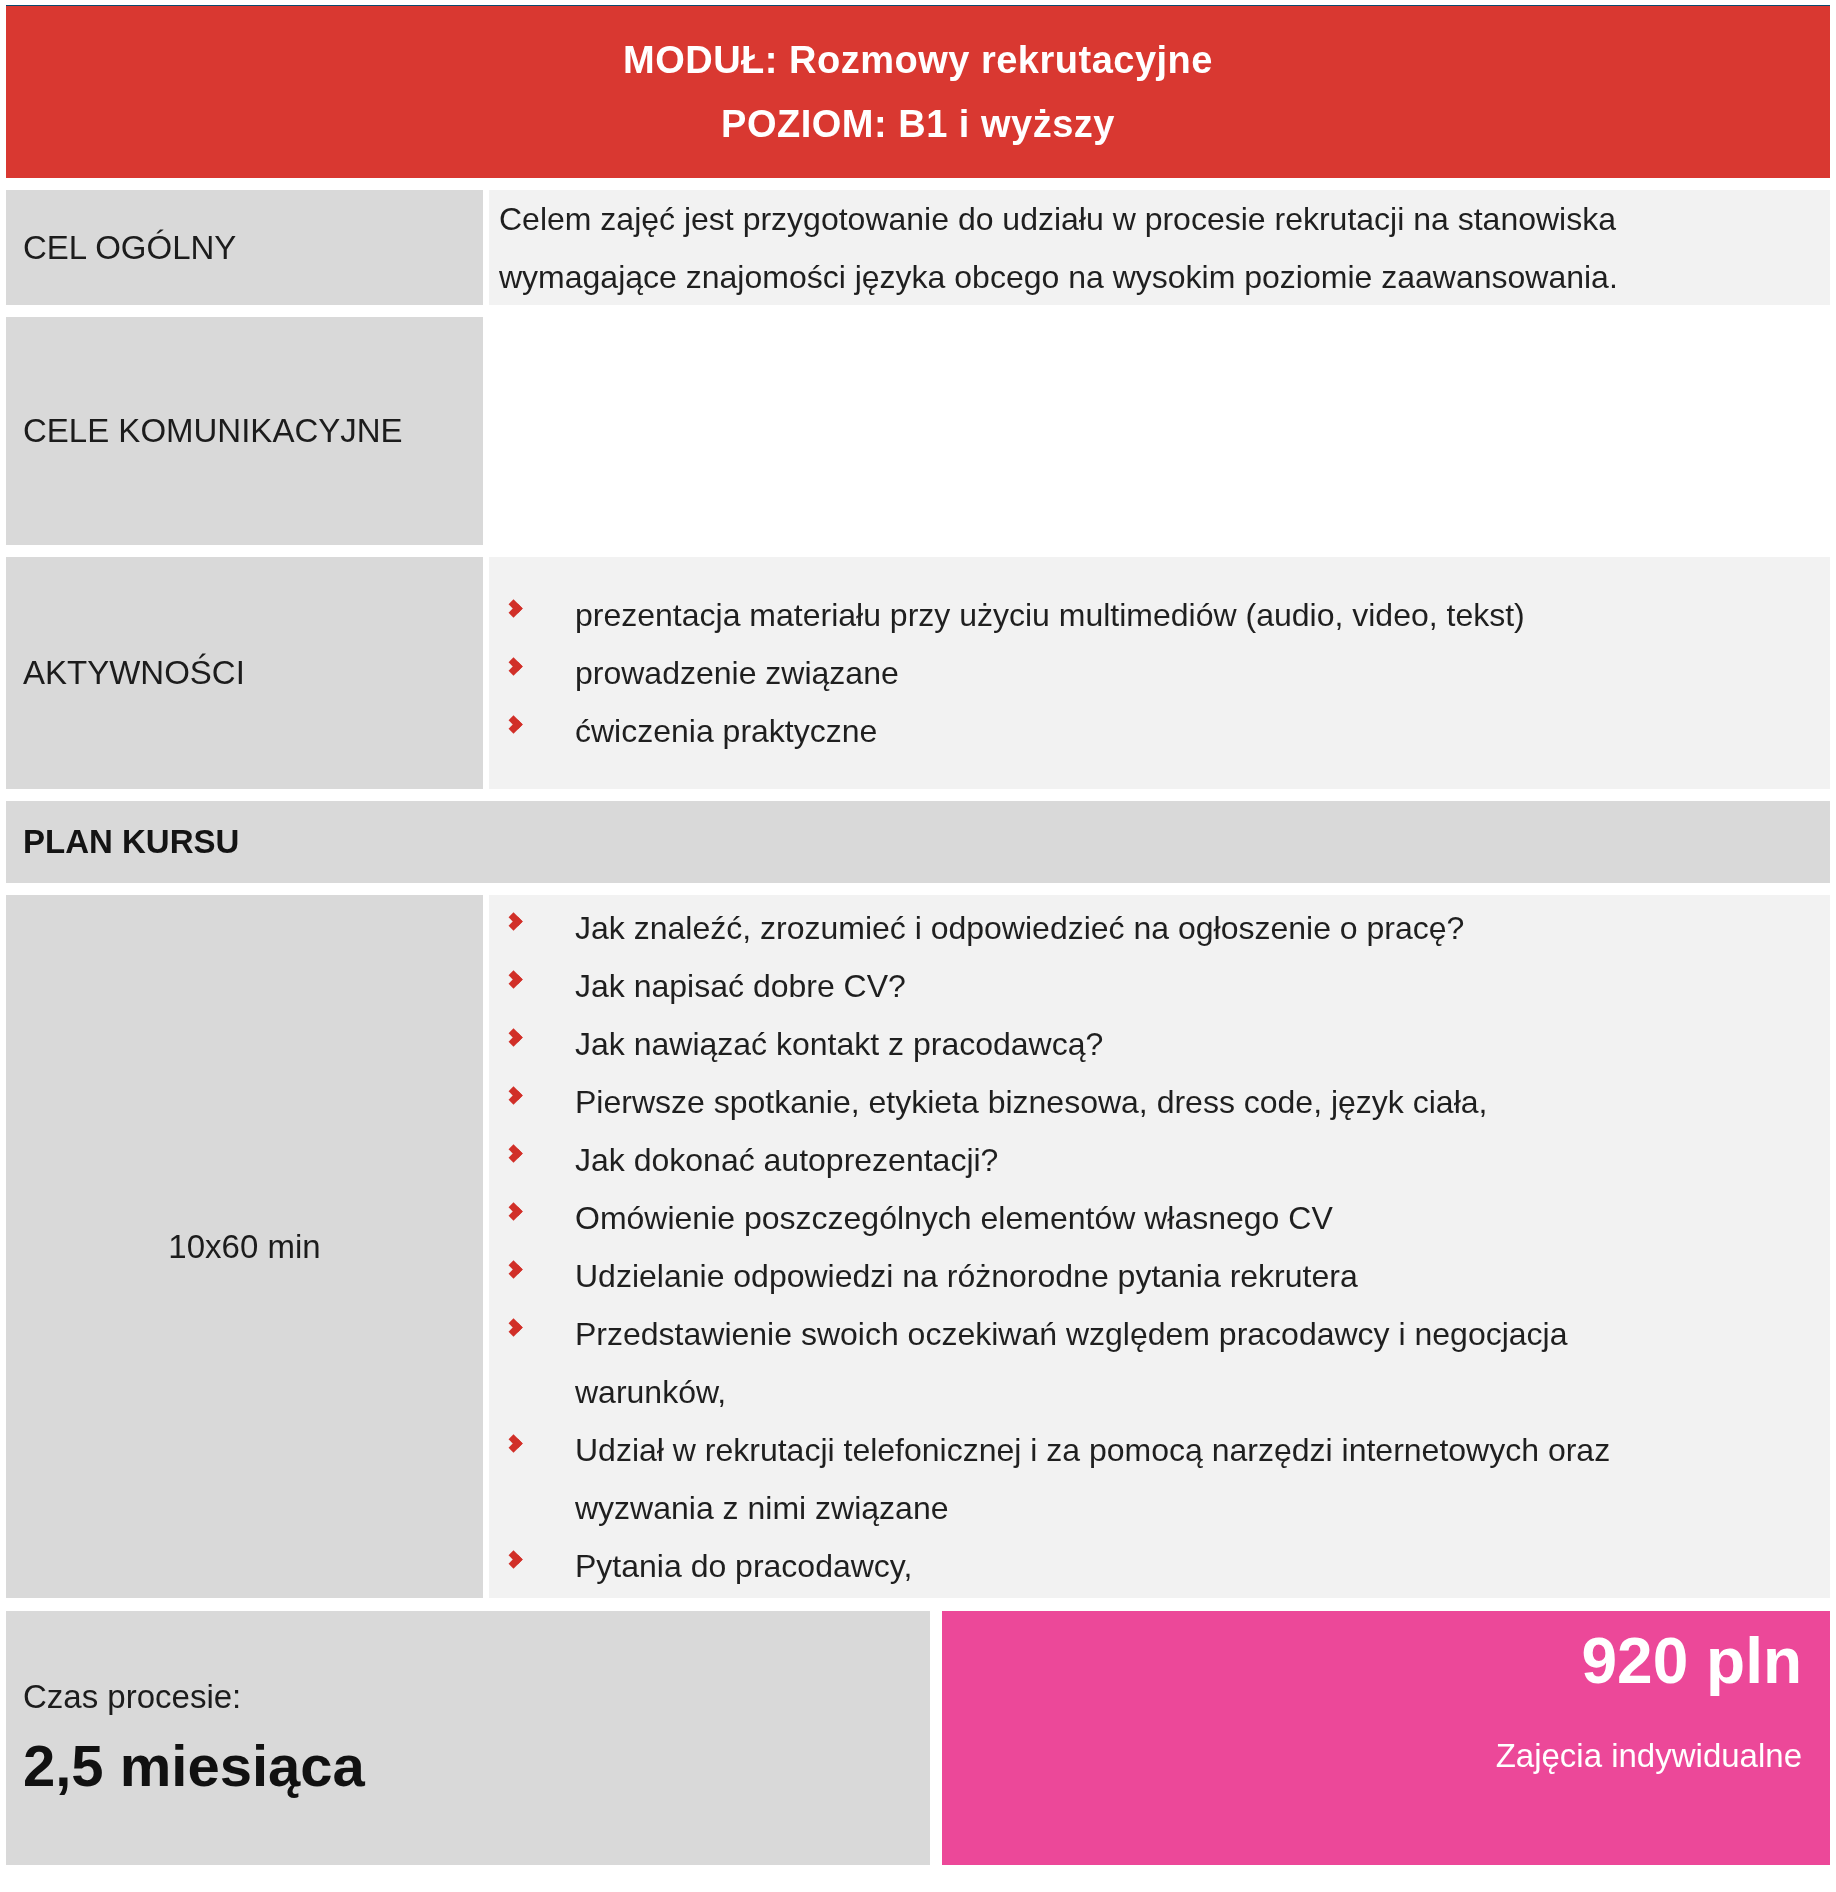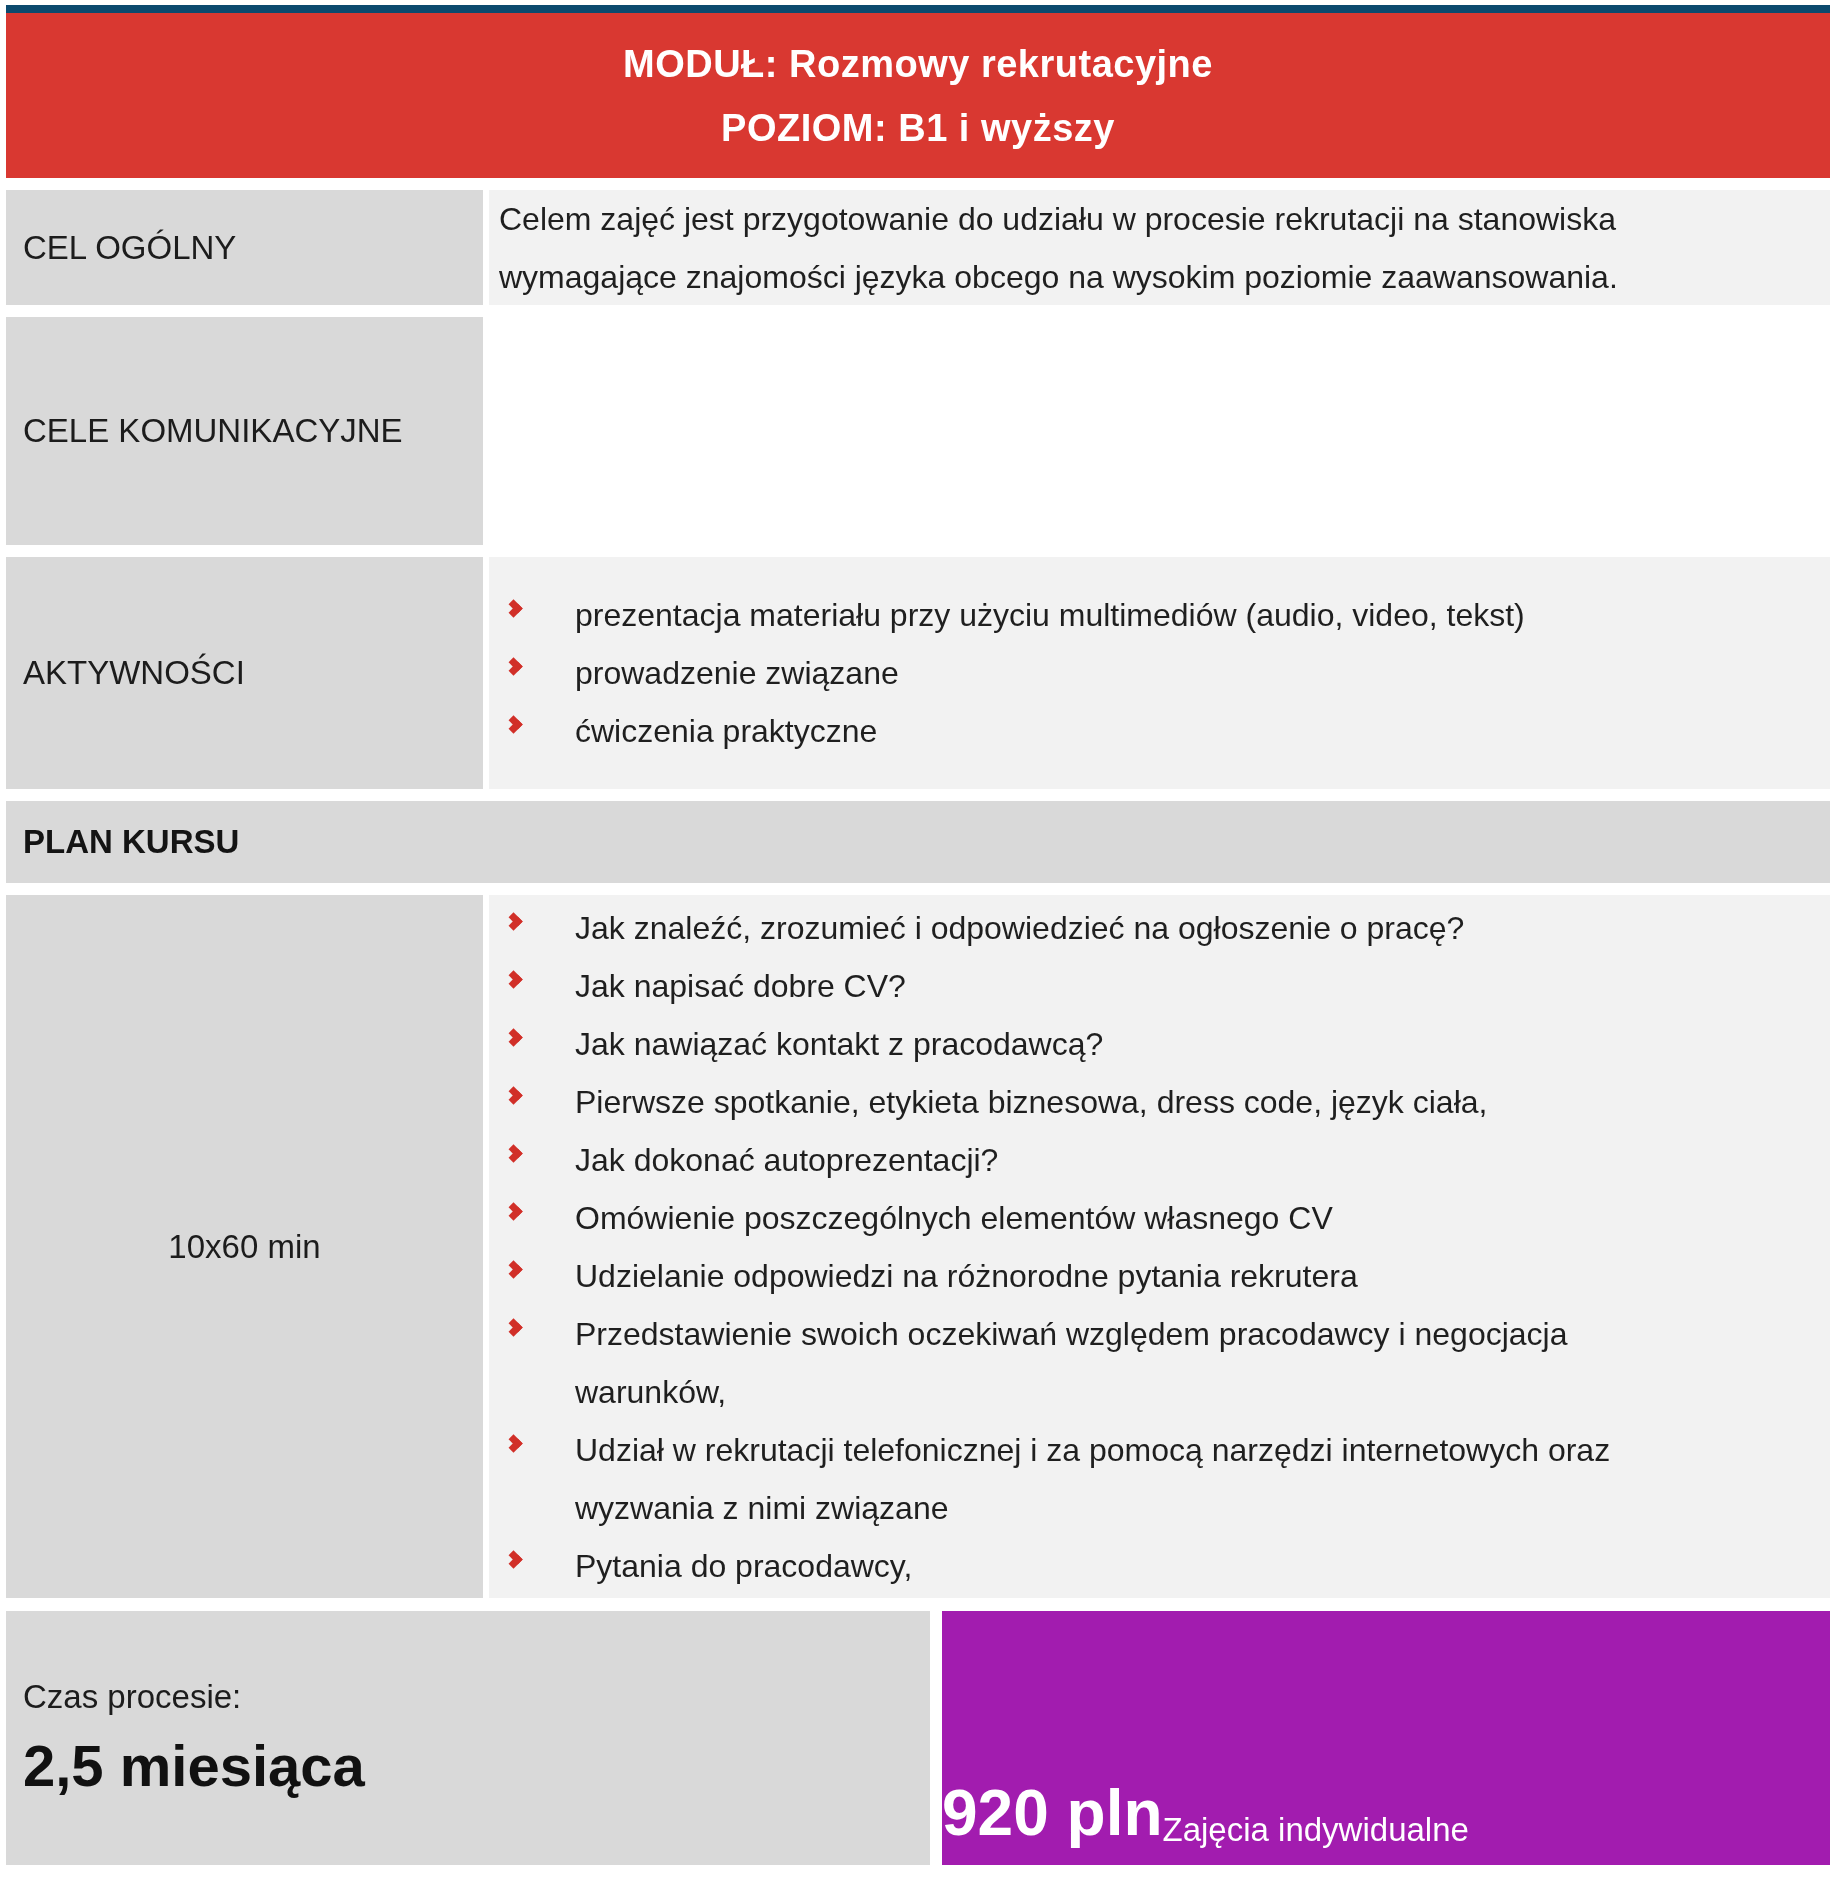--- a/index.html
+++ b/index.html
@@ -7,21 +7,21 @@
   body {
     width:1836px; height:1892px;
     font-family:"Liberation Sans", sans-serif;
     color:#1f1f1f;
     -webkit-font-smoothing:antialiased;
   }
   .page { width:1836px; height:1892px; padding:5px 6px 0 6px; background:#fff; }
 
   
   .banner {
-    height:173px; background:#d93831; border-top:8px solid #0c4a6e;
+    height:173px; background:#d93831; border-top:1px solid #0c4a6e;
     display:flex; flex-direction:column; justify-content:center; align-items:center;
     margin-bottom:12px;
   }
   .banner div {
     color:#ffffff; font-weight:bold; font-size:38px; line-height:64px;
     letter-spacing:0.5px; text-align:center;
   }
 
   
   .row { display:flex; margin-bottom:12px; }
@@ -65,23 +65,23 @@
 
   
   .footer-row { display:flex; height:254px; }
   .duration-box {
     width:924px; flex:0 0 924px; background:#d9d9d9; margin-right:12px;
     display:flex; flex-direction:column; justify-content:center; padding-left:17px;
   }
   .duration-label { font-size:33px; color:#1c1c1c; }
   .duration-value { font-size:58px; font-weight:bold; color:#111; margin-top:16px; }
   .price-box {
-    flex:1 1 auto; background:#a21caf; color:#ffffff;
-    display:flex; flex-direction:row; align-items:flex-end;
-    padding:14px 28px 16px 0;
+    flex:1 1 auto; background:#ec4899; color:#ffffff;
+    display:flex; flex-direction:column; align-items:flex-end;
+    padding:14px 28px 7px 0;
   }
   .price-value { font-size:64px; font-weight:bold; line-height:72px; }
   .price-note  { font-size:33px; margin-top:40px; }
 </style>
 </head>
 <body>
 
 <div class="page">
 
   <header class="banner">

